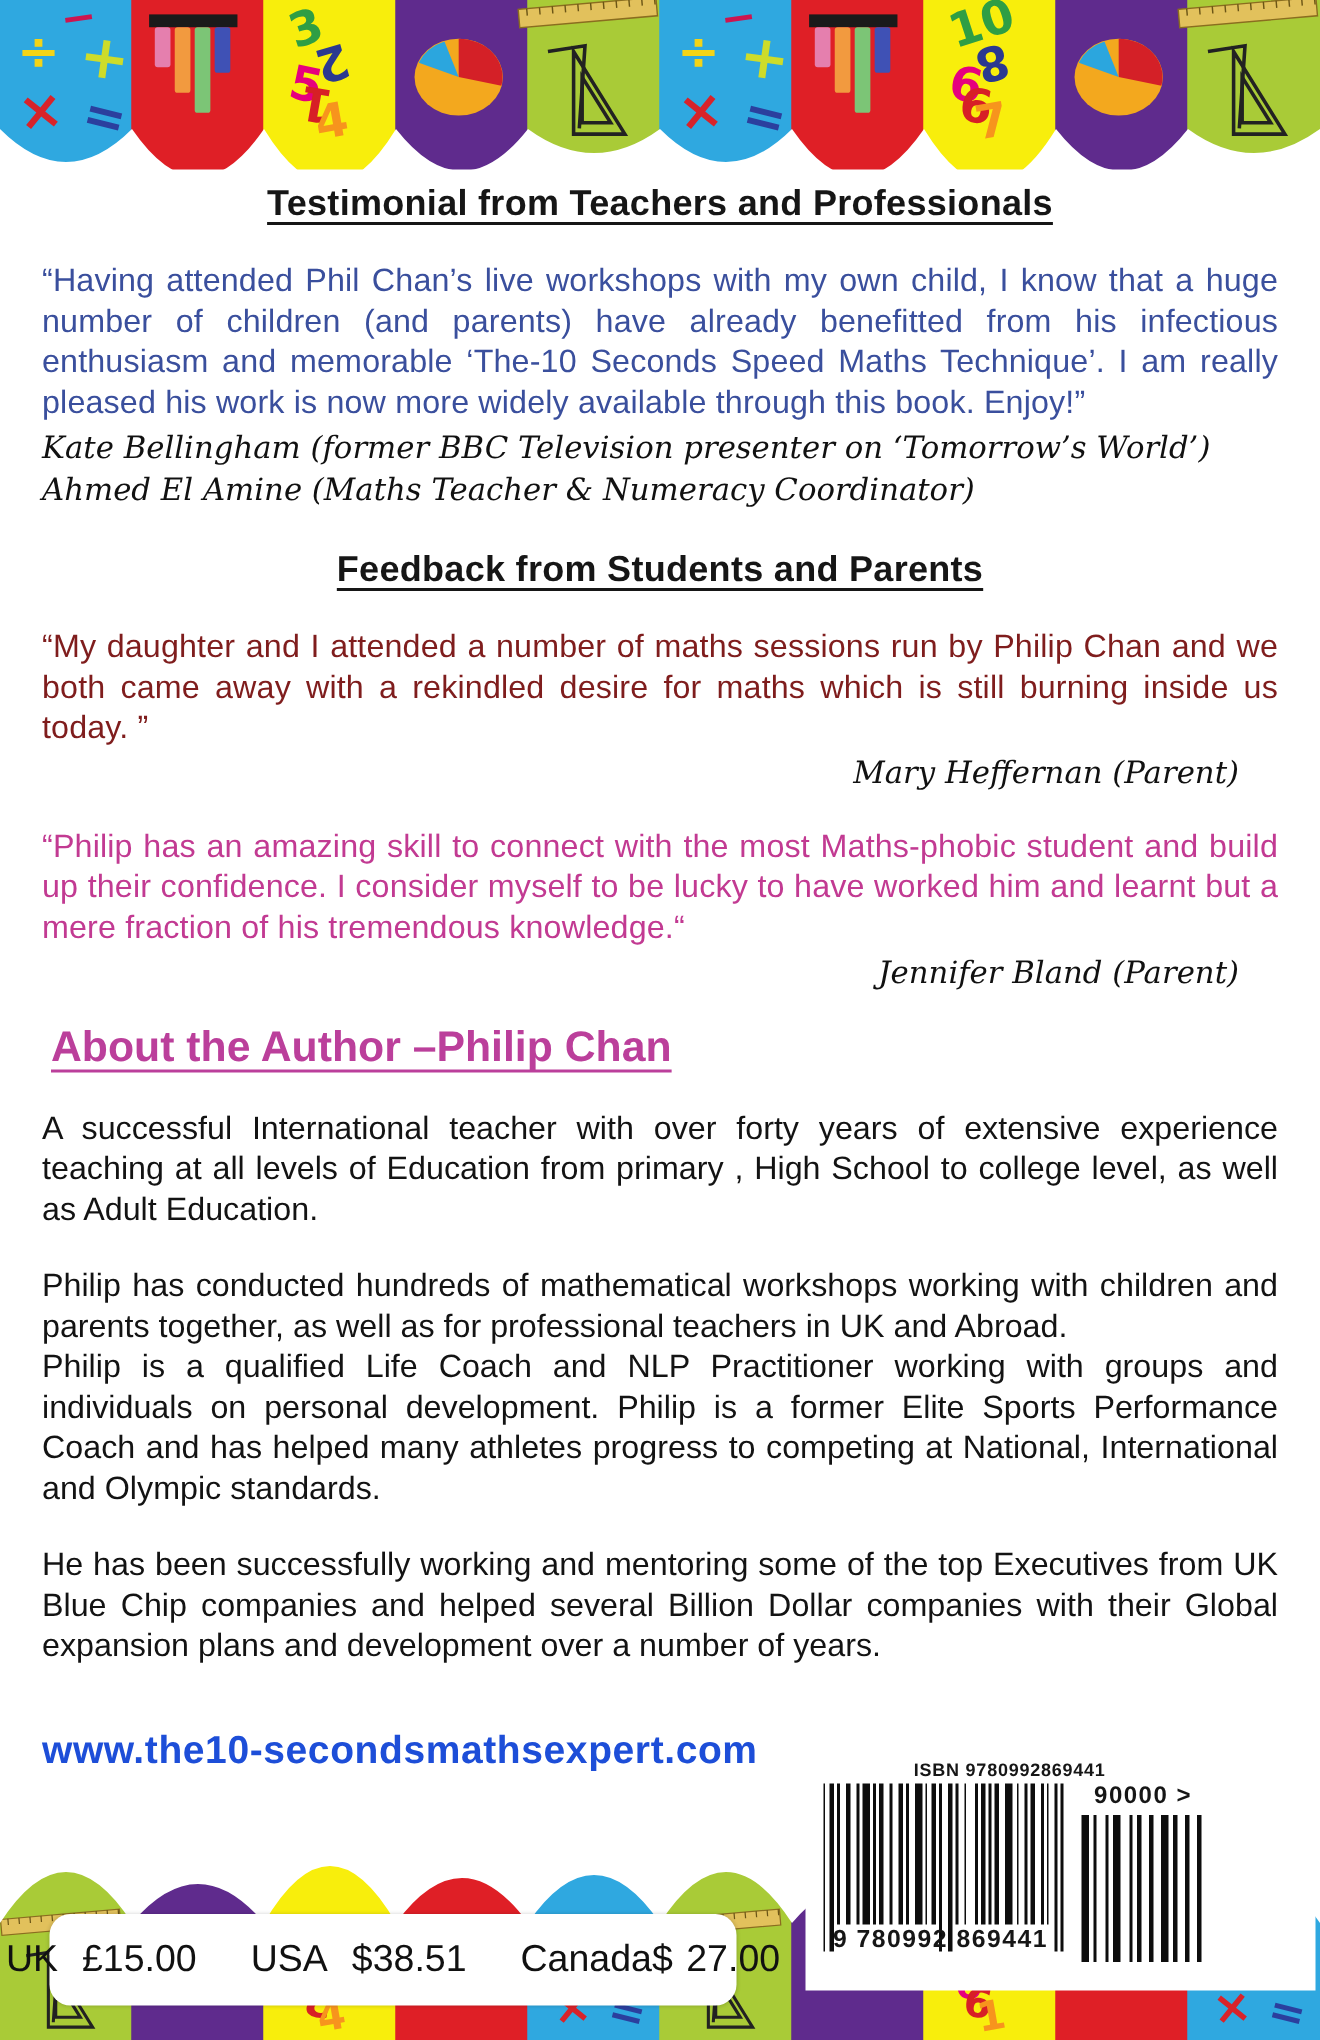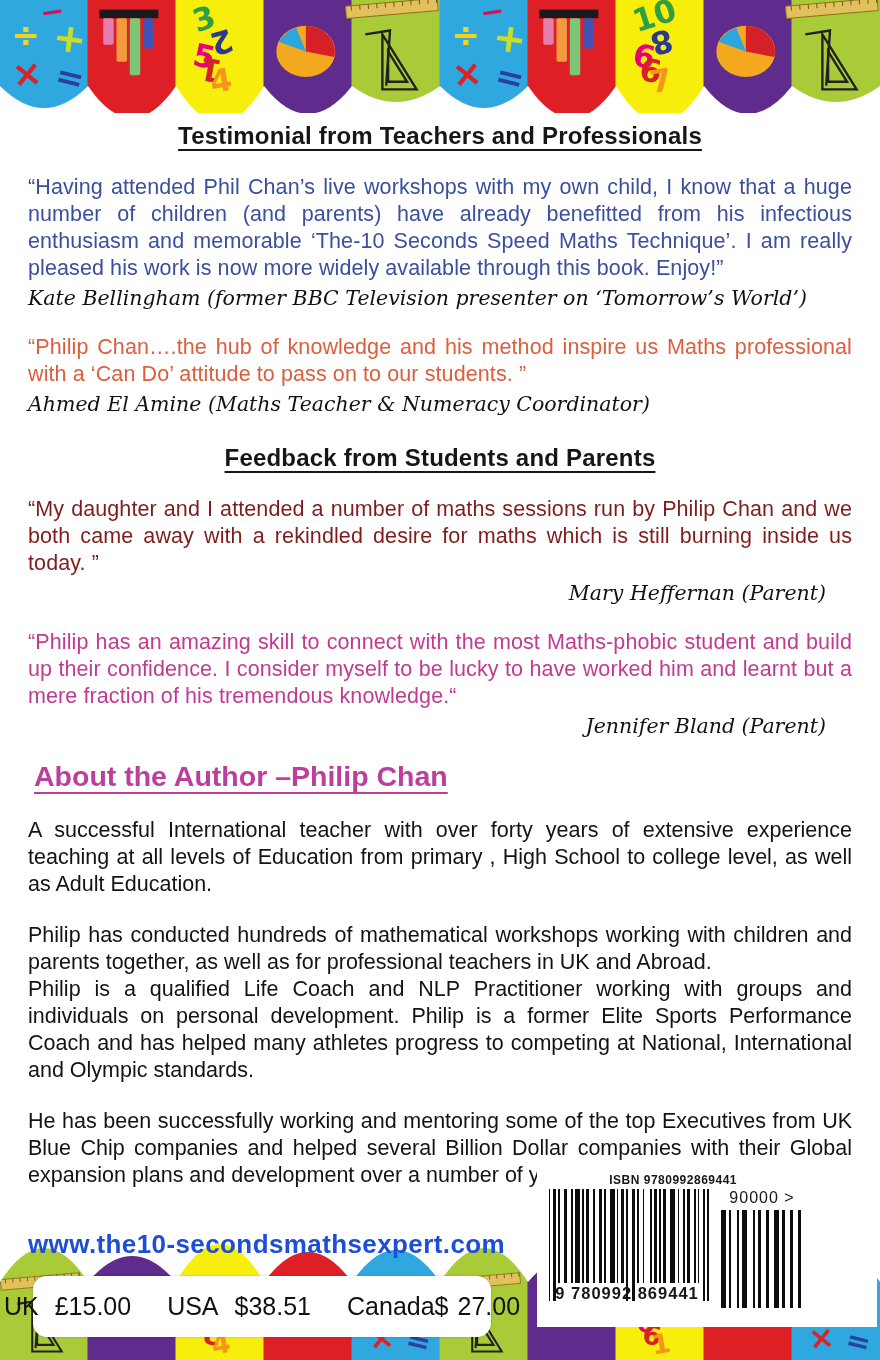--- a/index.html
+++ b/index.html
@@ -30,21 +30,21 @@
   .price-pill .pv.tight{margin-left:9px;}
   
   .barcode-block{position:absolute;left:537px;top:1168px;width:340px;height:159px;background:#fff;z-index:5;padding-top:5px;box-sizing:border-box;}
   .isbn-label{width:188px;margin-left:12px;text-align:right;font-weight:700;font-size:12px;letter-spacing:.5px;}
   .bars-row{display:flex;margin-left:12px;margin-top:2px;align-items:flex-start;}
   .main-code{position:relative;width:156px;height:134px;}
   .bars{position:relative;width:160px;height:112px;}
   .bar{position:absolute;top:0;background:#0d0d0d;}
   .digits{position:absolute;left:-10px;right:-10px;top:95px;font-size:16.5px;font-weight:700;text-align:center;letter-spacing:1px;}
   .addon-code{width:86px;margin-left:14px;}
-  .addon-label{font-size:16px;font-weight:400;text-align:center;margin-bottom:3px;letter-spacing:1px;}
+  .addon-label{font-size:16px;font-weight:700;text-align:center;margin-bottom:3px;letter-spacing:1px;}
   .addon-bars{position:relative;width:80px;height:98px;margin-left:2px;}
 </style>
 </head>
 <body>
 
 <div class="page">
 
   <svg id="borderTop" class="border-svg" width="880" height="130" viewBox="0 0 880 130">
       <rect x="-0.5" y="0" width="89" height="113" fill="#2fa8e0"></rect>
       <rect x="87.5" y="0" width="89" height="113" fill="#df1f26"></rect>
@@ -147,21 +147,20 @@
       <path d="M0,130 L0,86 Q44,130 88,86 Q132,150 176,86 Q220,158 264,86 Q308,142 352,86 Q396,118 440,86 Q484,130 528,86 Q572,150 616,86 Q660,158 704,86 Q748,142 792,86 Q836,118 880,86 L880,130 Z" fill="#ffffff"></path>
     </svg>
 
   <div class="content">
 
     <p class="sec-title">Testimonial from Teachers and Professionals</p>
 
     <p class="quote" style="color: rgb(58, 79, 157);">“Having attended Phil Chan’s live workshops with my own child, I know that a huge number of children (and parents) have already benefitted from his infectious enthusiasm and memorable ‘The-10 Seconds Speed Maths Technique’. I am really pleased his work is now more widely available through this book. Enjoy!”</p>
     <p class="attr">Kate Bellingham (former BBC Television presenter on ‘Tomorrow’s World’)</p>
 
-    <p class="quote" style="color: rgb(221, 94, 60);">“Philip Chan….the hub of knowledge and his method inspire us Maths professional with a ‘Can Do’ attitude to pass on to our students. ”</p>
     <p class="attr">Ahmed El Amine  (Maths Teacher &amp; Numeracy Coordinator)</p>
 
     <p class="sec-title second">Feedback from Students and Parents</p>
 
     <p class="quote" style="color: #7f1d1d;">“My daughter and I attended a number of maths sessions run by Philip Chan and we both came away with a rekindled desire for maths which is still burning inside us today. ”</p>
     <p class="attr attr-right">Mary Heffernan (Parent)</p>
 
     <p class="quote" style="color: rgb(194, 58, 146);">“Philip has an amazing skill to connect with the most Maths-phobic student and build up their confidence. I consider myself to be lucky to have worked him and learnt but a mere fraction of his tremendous knowledge.“</p>
     <p class="attr attr-right">Jennifer Bland (Parent)</p>
 

